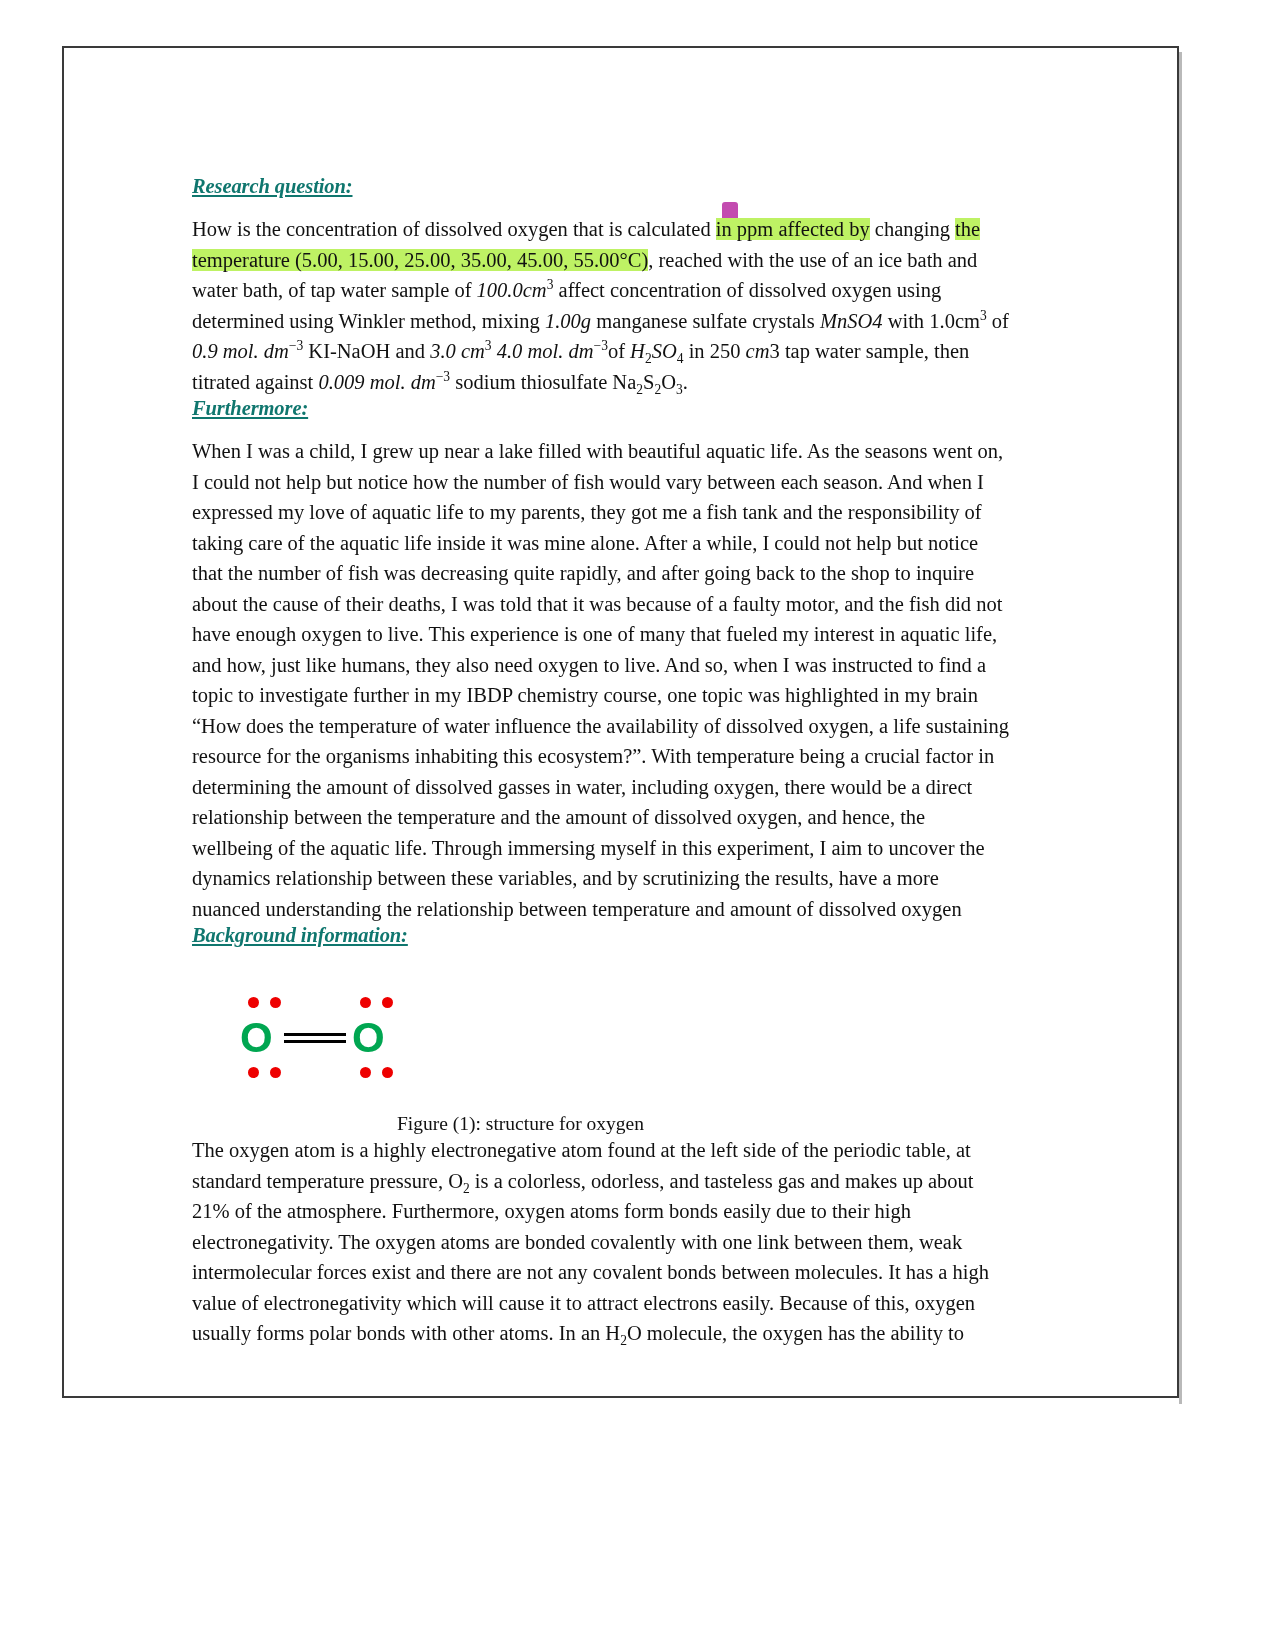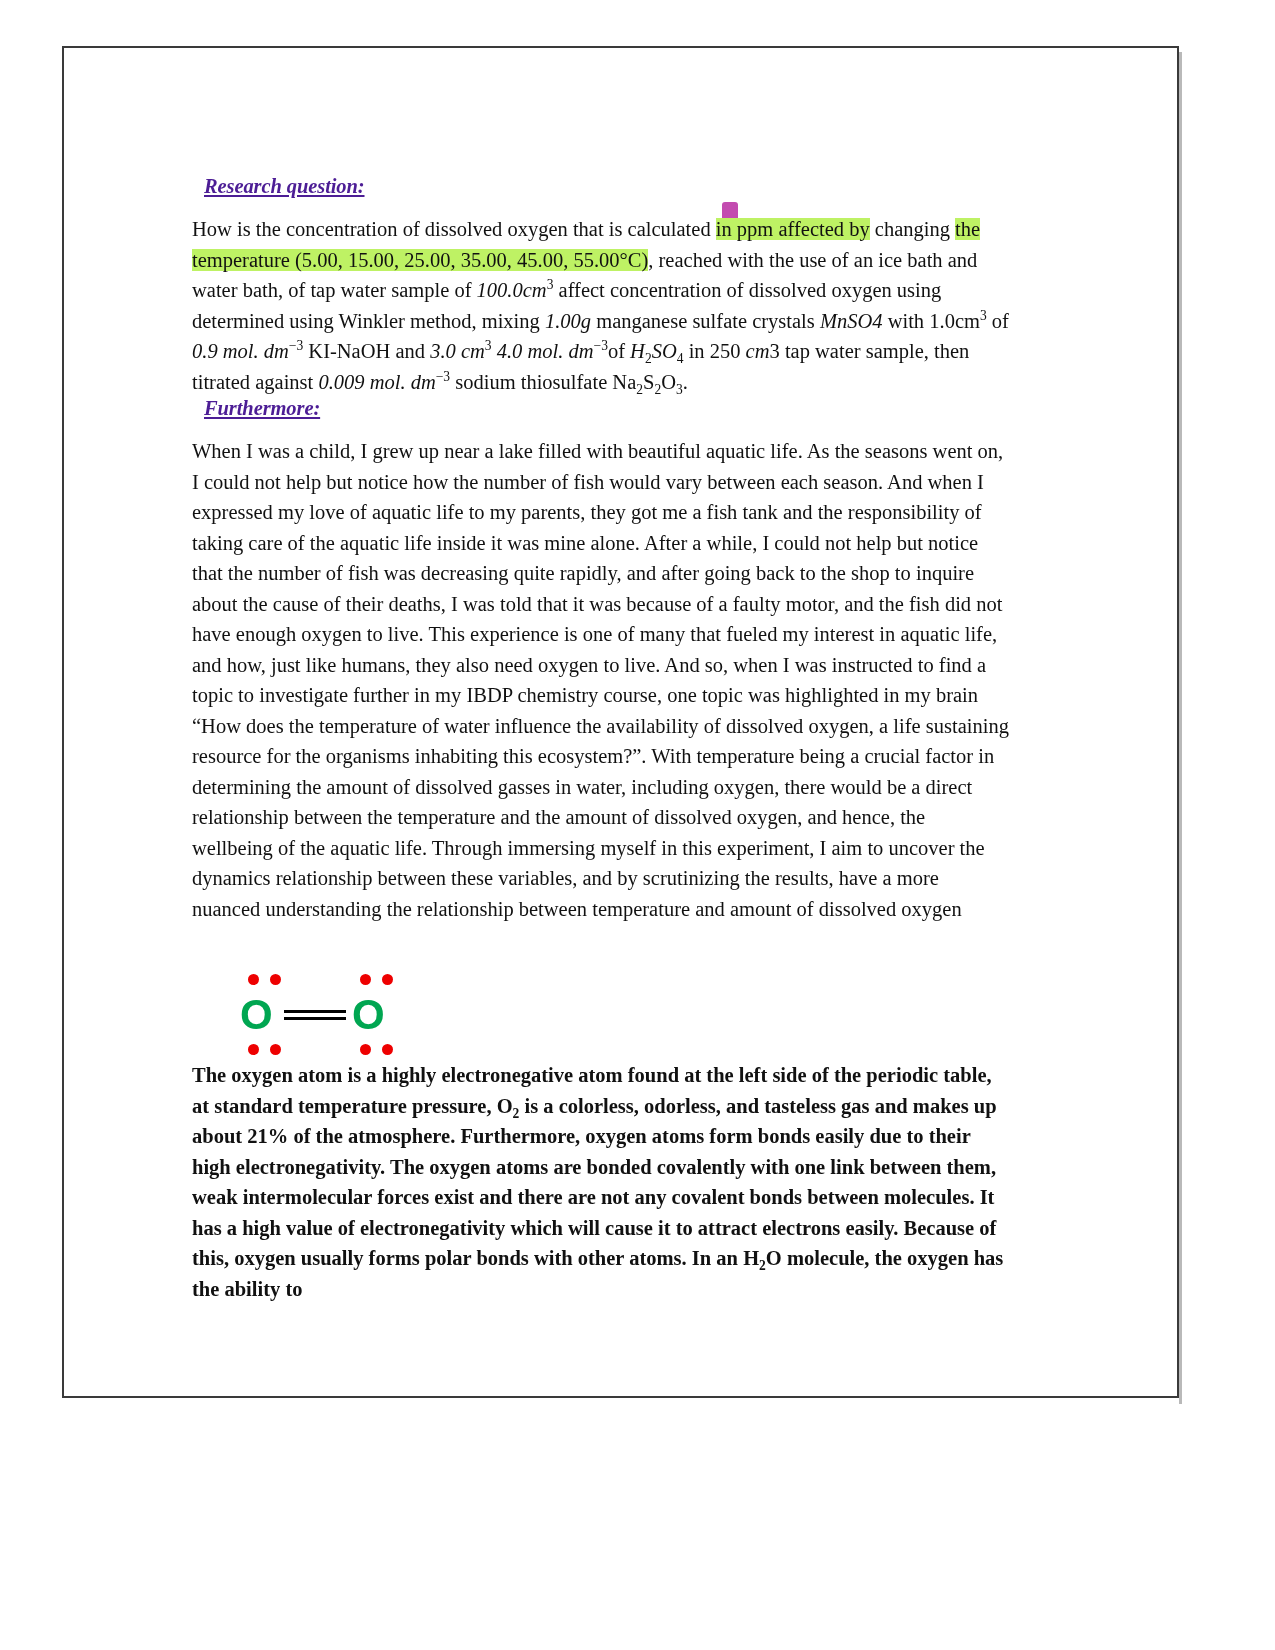--- a/index.html
+++ b/index.html
@@ -40,23 +40,23 @@
     position: absolute;
     left: 192px;
     top: 175px;
     width: 818px;
   }
   h2.section-heading {
     font-size: 20.5px;
     font-weight: bold;
     font-style: italic;
     text-decoration: underline;
-    margin: 0 0 16px 12px;
+    margin: 0 0 16px 0;
     letter-spacing: -0.1px;
-    color: #4c1d95;
+    color: #0f766e;
   }
   p.body-text {
     font-size: 20.5px;
     line-height: 30.5px;
     margin: 0;
     color: #111;
     text-align: left;
   }
   .gap-after-para { margin-bottom: 21px; }
   .hl {
@@ -118,21 +118,21 @@
     background: #000000;
   }
   .bond-line.top { top: 0; }
   .bond-line.bottom { top: 7px; }
   .fig-caption {
     font-size: 19.5px;
     text-align: left;
     margin: 30px 0 0 205px;
     color: #111;
   }
-  .after-figure { margin-top: 26px; font-weight: bold; }
+  .after-figure { margin-top: 26px; }
 </style>
 </head>
 <body>
 
 <div class="page">
 
   <div class="page-frame-shadow"></div>
   <div class="page-frame"></div>
 
   <div class="caret-artifact"></div>
@@ -140,20 +140,21 @@
   <div class="content">
 
     <h2 class="section-heading">Research question:</h2>
 
     <p class="body-text gap-after-para"><span>How is the concentration of dissolved oxygen that is calculated </span><span class="hl">in ppm affected by</span><span> changing </span><span class="hl">the temperature (5.00, 15.00, 25.00, 35.00, 45.00, 55.00°C)</span><span>, reached with the use of an ice bath and water bath, of tap water sample of </span><span class="italic">100.0</span><span class="italic">cm</span><sup>3</sup><span> affect concentration of dissolved oxygen using determined using Winkler method, mixing </span><span class="italic">1.00</span><span class="italic">g</span><span> manganese sulfate crystals </span><span class="italic">MnSO4</span><span> with </span><span>1.0cm</span><sup>3</sup><span> of </span><span class="italic">0.9 </span><span class="italic">mol. dm</span><sup>−3</sup><span> KI-NaOH and </span><span class="italic">3.0 </span><span class="italic">cm</span><sup>3</sup> <span class="italic">4.0 </span><span class="italic">mol. dm</span><sup>−3</sup><span>of </span><span class="italic">H</span><sub>2</sub><span class="italic">SO</span><sub>4</sub><span> in 250 </span><span class="italic">cm</span><span>3 tap water sample, then titrated against </span><span class="italic">0.009 </span><span class="italic">mol. dm</span><sup>−3</sup><span> sodium thiosulfate Na</span><sub>2</sub><span>S</span><sub>2</sub><span>O</span><sub>3</sub><span>.</span></p>
 
     <h2 class="section-heading">Furthermore:</h2>
 
     <p class="body-text gap-after-para">When I was a child, I grew up near a lake filled with beautiful aquatic life. As the seasons went on, I could not help but notice how the number of fish would vary between each season. And when I expressed my love of aquatic life to my parents, they got me a fish tank and the responsibility of taking care of the aquatic life inside it was mine alone. After a while, I could not help but notice that the number of fish was decreasing quite rapidly, and after going back to the shop to inquire about the cause of their deaths, I was told that it was because of a faulty motor, and the fish did not have enough oxygen to live. This experience is one of many that fueled my interest in aquatic life, and how, just like humans, they also need oxygen to live. And so, when I was instructed to find a topic to investigate further in my IBDP chemistry course, one topic was highlighted in my brain “How does the temperature of water influence the availability of dissolved oxygen, a life sustaining resource for the organisms inhabiting this ecosystem?”. With temperature being a crucial factor in determining the amount of dissolved gasses in water, including oxygen, there would be a direct relationship between the temperature and the amount of dissolved oxygen, and hence, the wellbeing of the aquatic life. Through immersing myself in this experiment, I aim to uncover the dynamics relationship between these variables, and by scrutinizing the results, have a more nuanced understanding the relationship between temperature and amount of dissolved oxygen</p>
 
+    <h2 class="section-heading">Background information:</h2>
 
     <div class="figure-block">
       <div class="lewis">
 
         <span class="dot" style="left:14px; top:4px;"></span>
         <span class="dot" style="left:36px; top:4px;"></span>
 
         <span class="atom atom-left">O</span>
 
         <span class="dot" style="left:14px; top:74px;"></span>
@@ -165,18 +166,19 @@
         </span>
 
         <span class="dot" style="left:126px; top:4px;"></span>
         <span class="dot" style="left:148px; top:4px;"></span>
 
         <span class="atom atom-right">O</span>
 
         <span class="dot" style="left:126px; top:74px;"></span>
         <span class="dot" style="left:148px; top:74px;"></span>
       </div>
+      <div class="fig-caption">Figure (1): structure for oxygen</div>
     </div>
 
     <p class="body-text after-figure"><span>The oxygen atom is a highly electronegative atom found at the left side of the periodic table, at standard temperature pressure, O</span><sub>2</sub><span> is a colorless, odorless, and tasteless gas and makes up about 21% of the atmosphere. Furthermore, oxygen atoms form bonds easily due to their high electronegativity. The oxygen atoms are bonded covalently with one link between them, weak intermolecular forces exist and there are not any covalent bonds between molecules. It has a high value of electronegativity which will cause it to attract electrons easily. Because of this, oxygen usually forms polar bonds with other atoms. In an H</span><sub>2</sub><span>O molecule, the oxygen has the ability to</span></p>
 
   </div>
 </div>
 
 </body></html>

